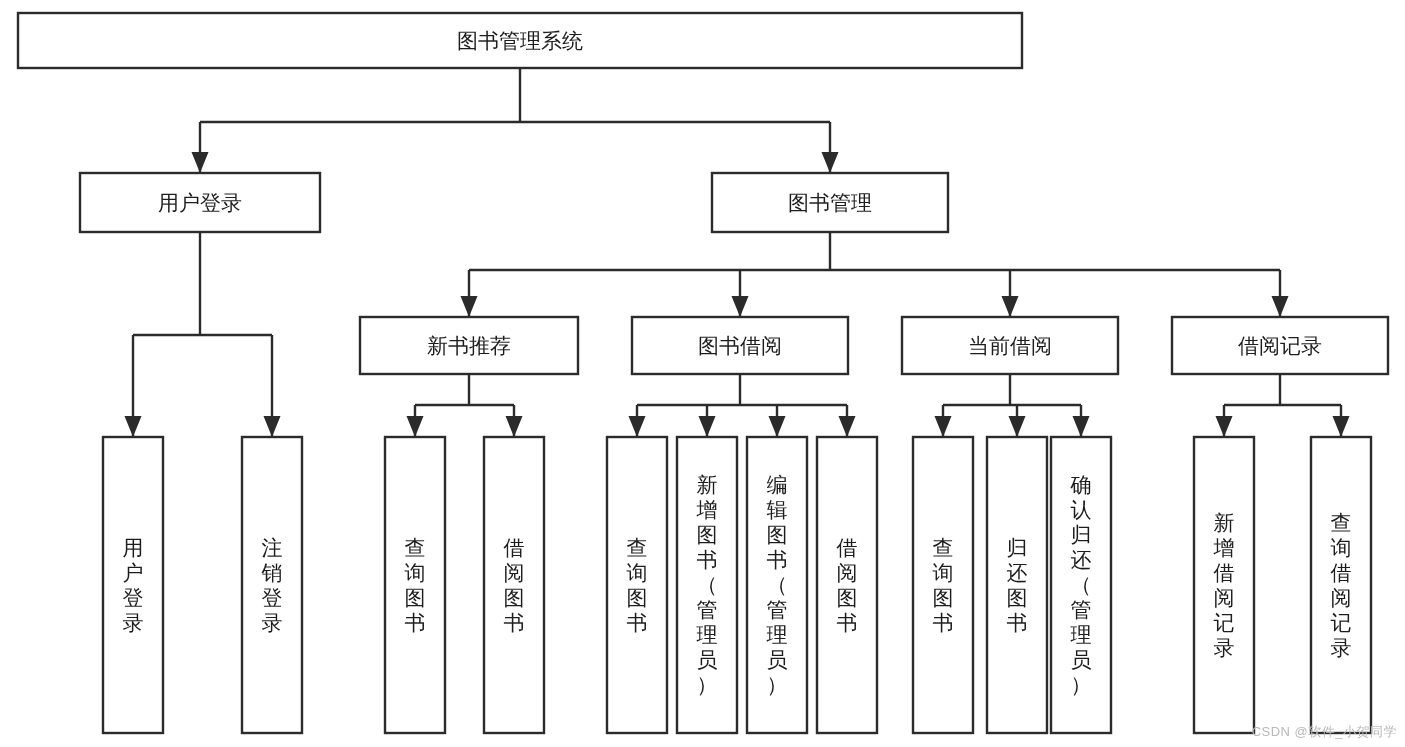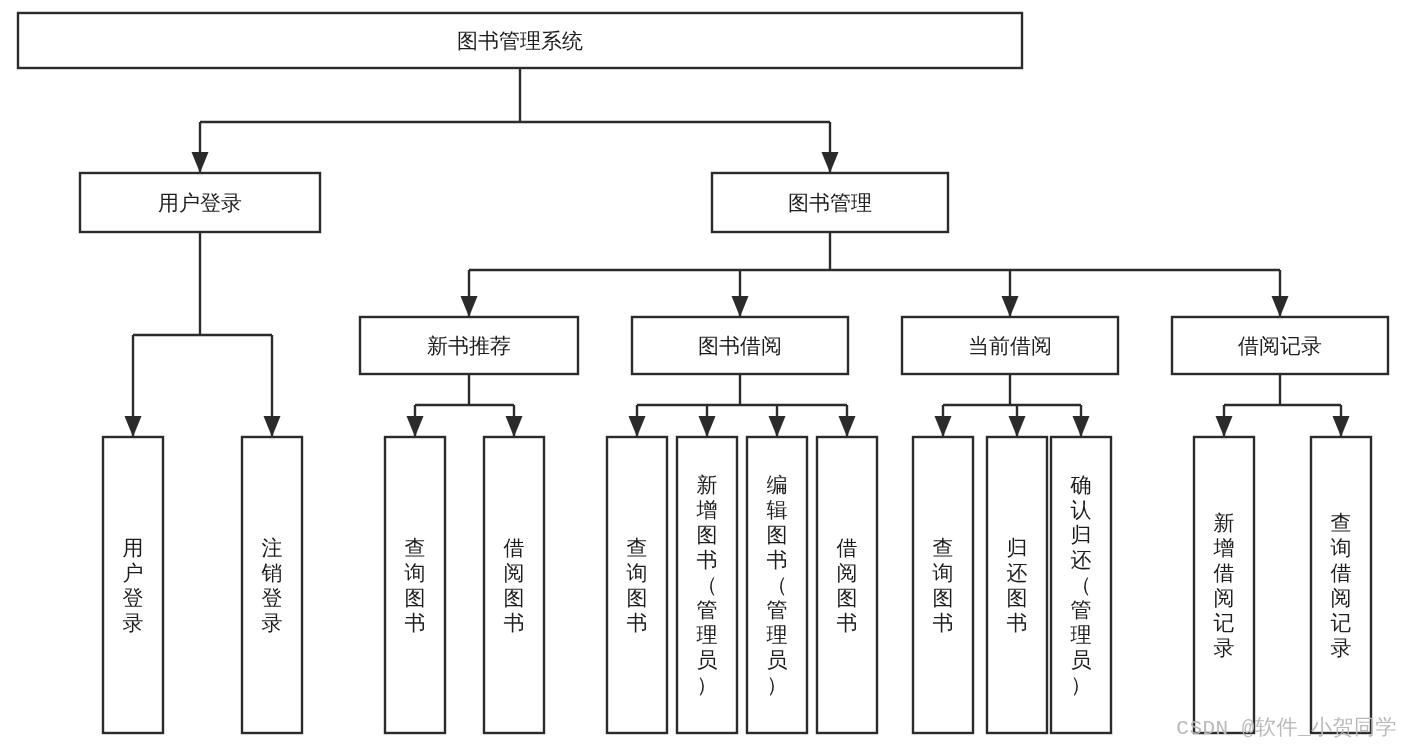--- a/index.html
+++ b/index.html
@@ -51,22 +51,22 @@
   .node-label-v {
     font-family: "DejaVu Sans", "Liberation Sans", sans-serif;
     font-size: 21px;
     fill: #1d1d1d;
     text-anchor: middle;
   }
   .watermark-text {
     position: absolute;
     right: 8px;
     bottom: 6px;
-    font-family: Liberation Mono, monospace;
-    font-size: 21px;
+    font-family: Liberation Sans, sans-serif;
+    font-size: 13px;
     color: #b9b9b9;
     white-space: nowrap;
     letter-spacing: 0.5px;
   }
 </style>
 </head>
 <body>
 
 <div id="diagram-root">
   <svg class="diagram-canvas" viewBox="0 0 1405 747">

